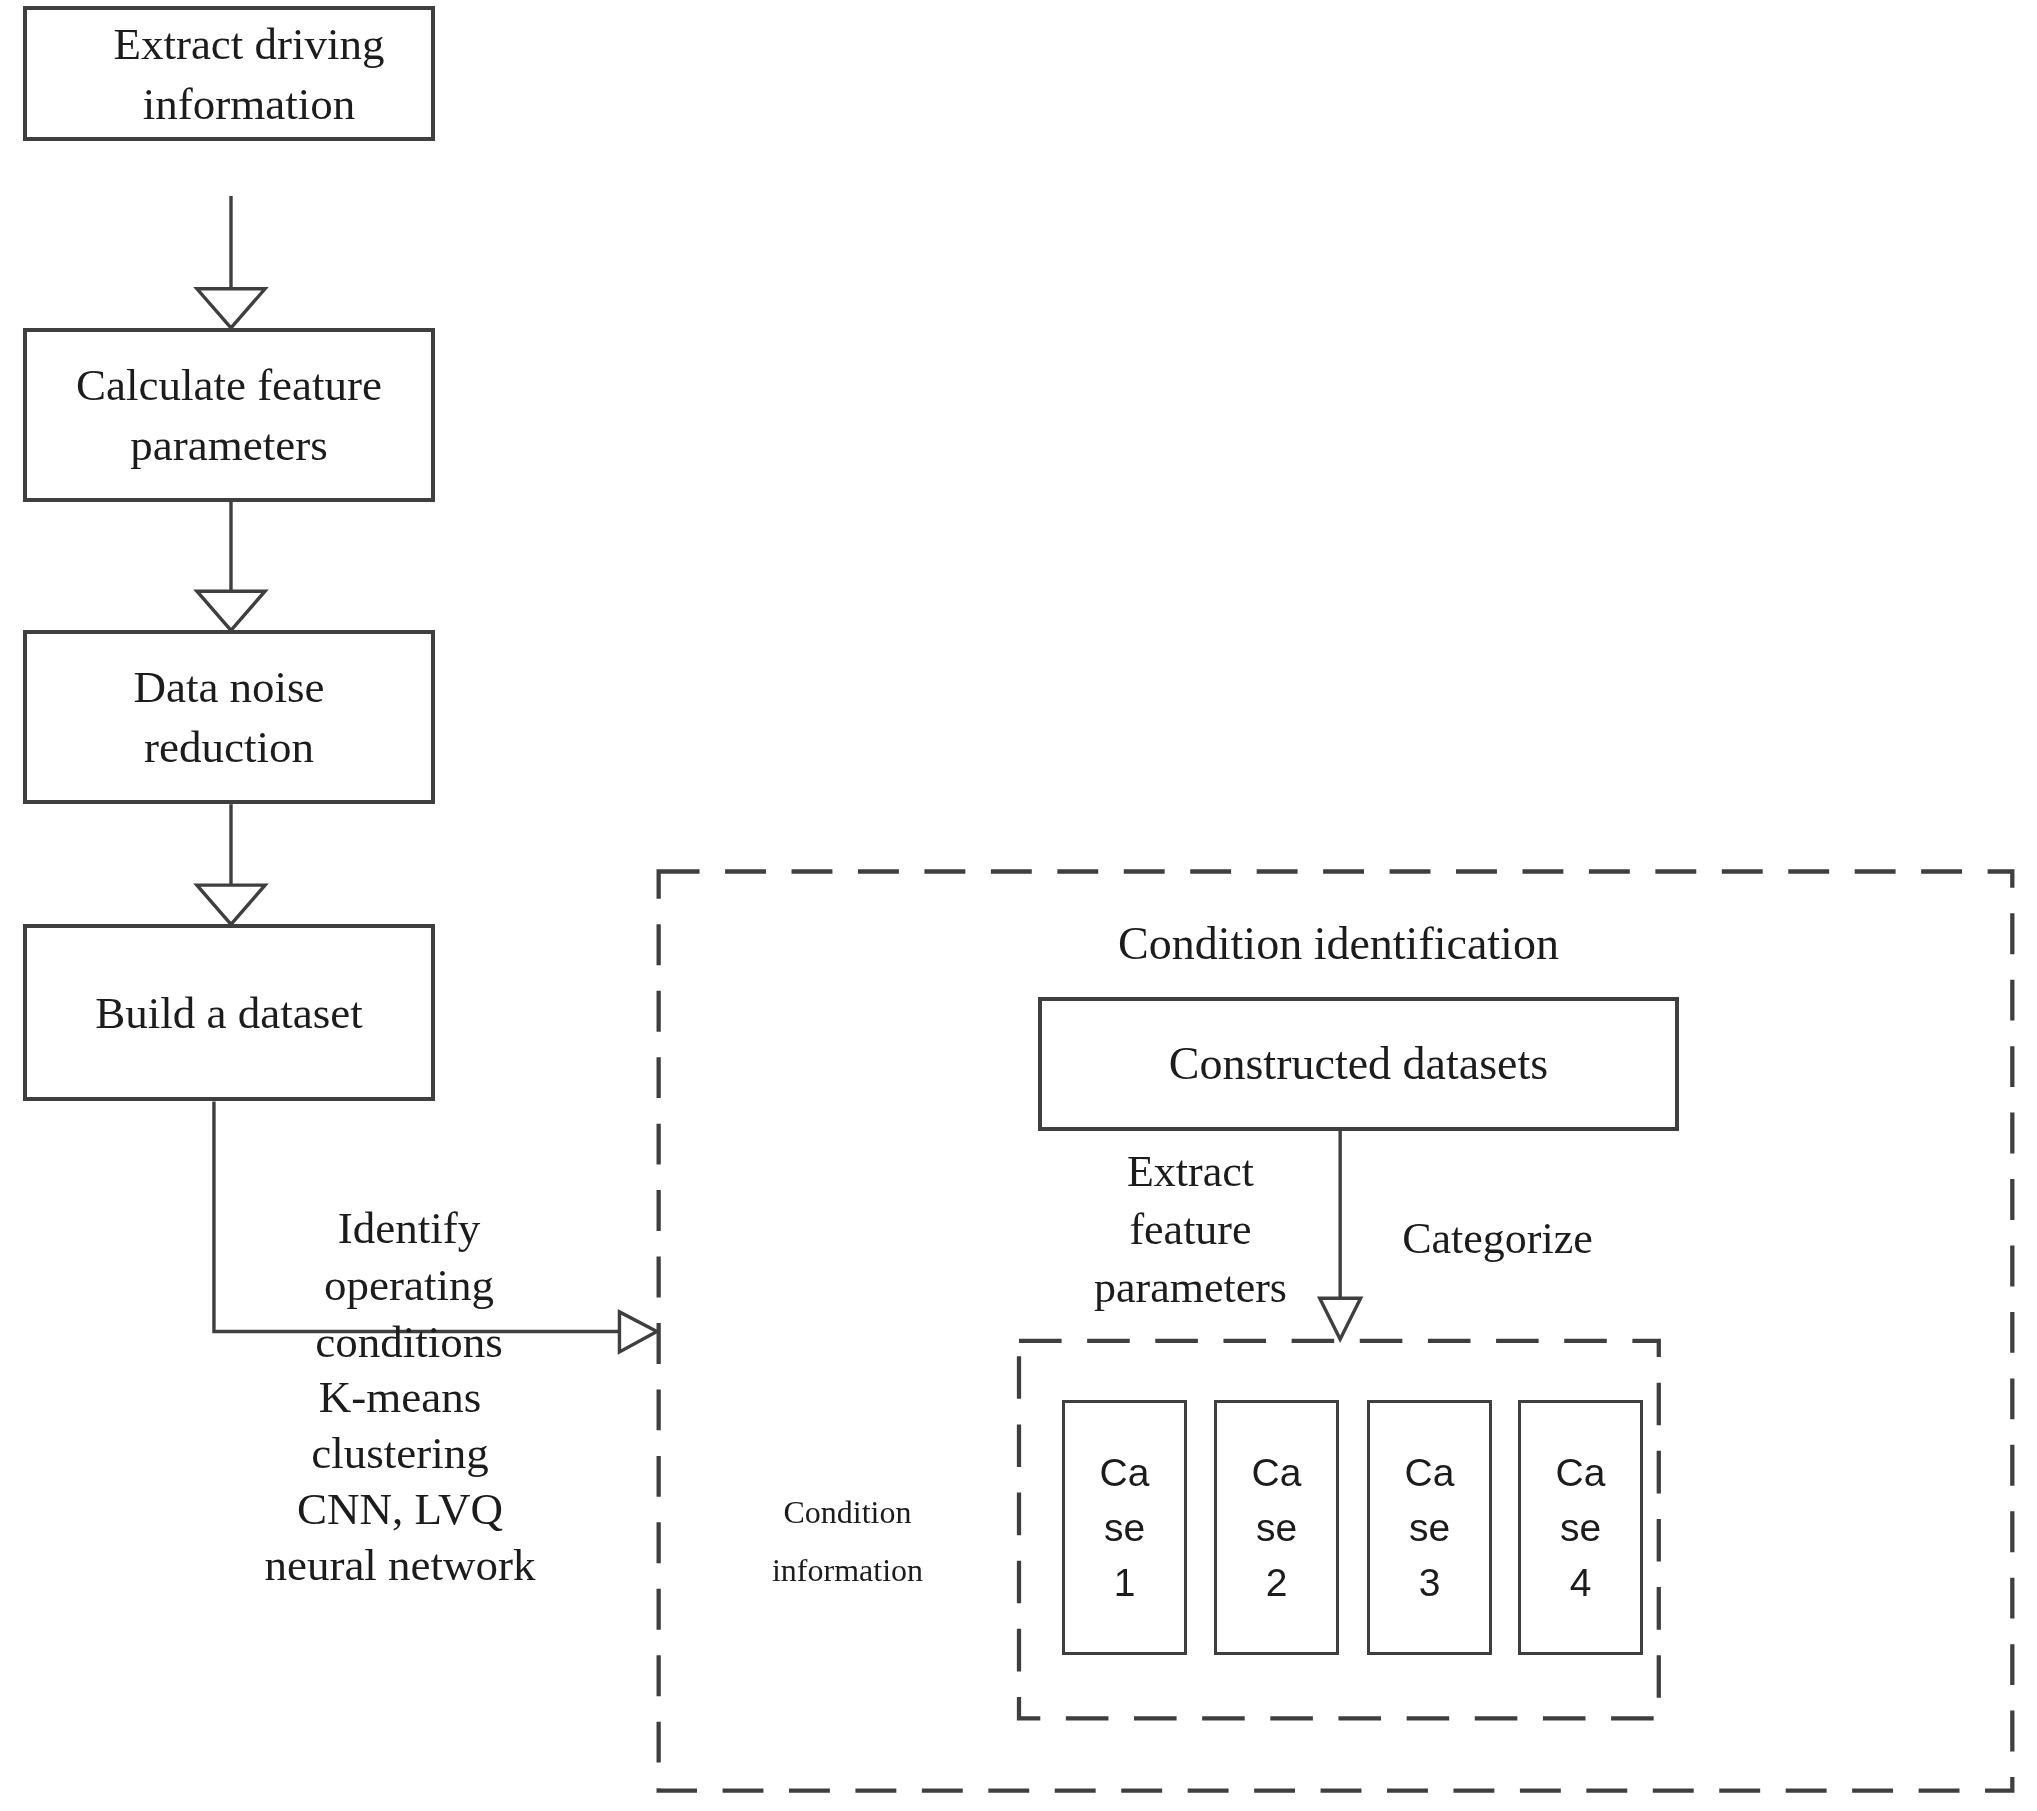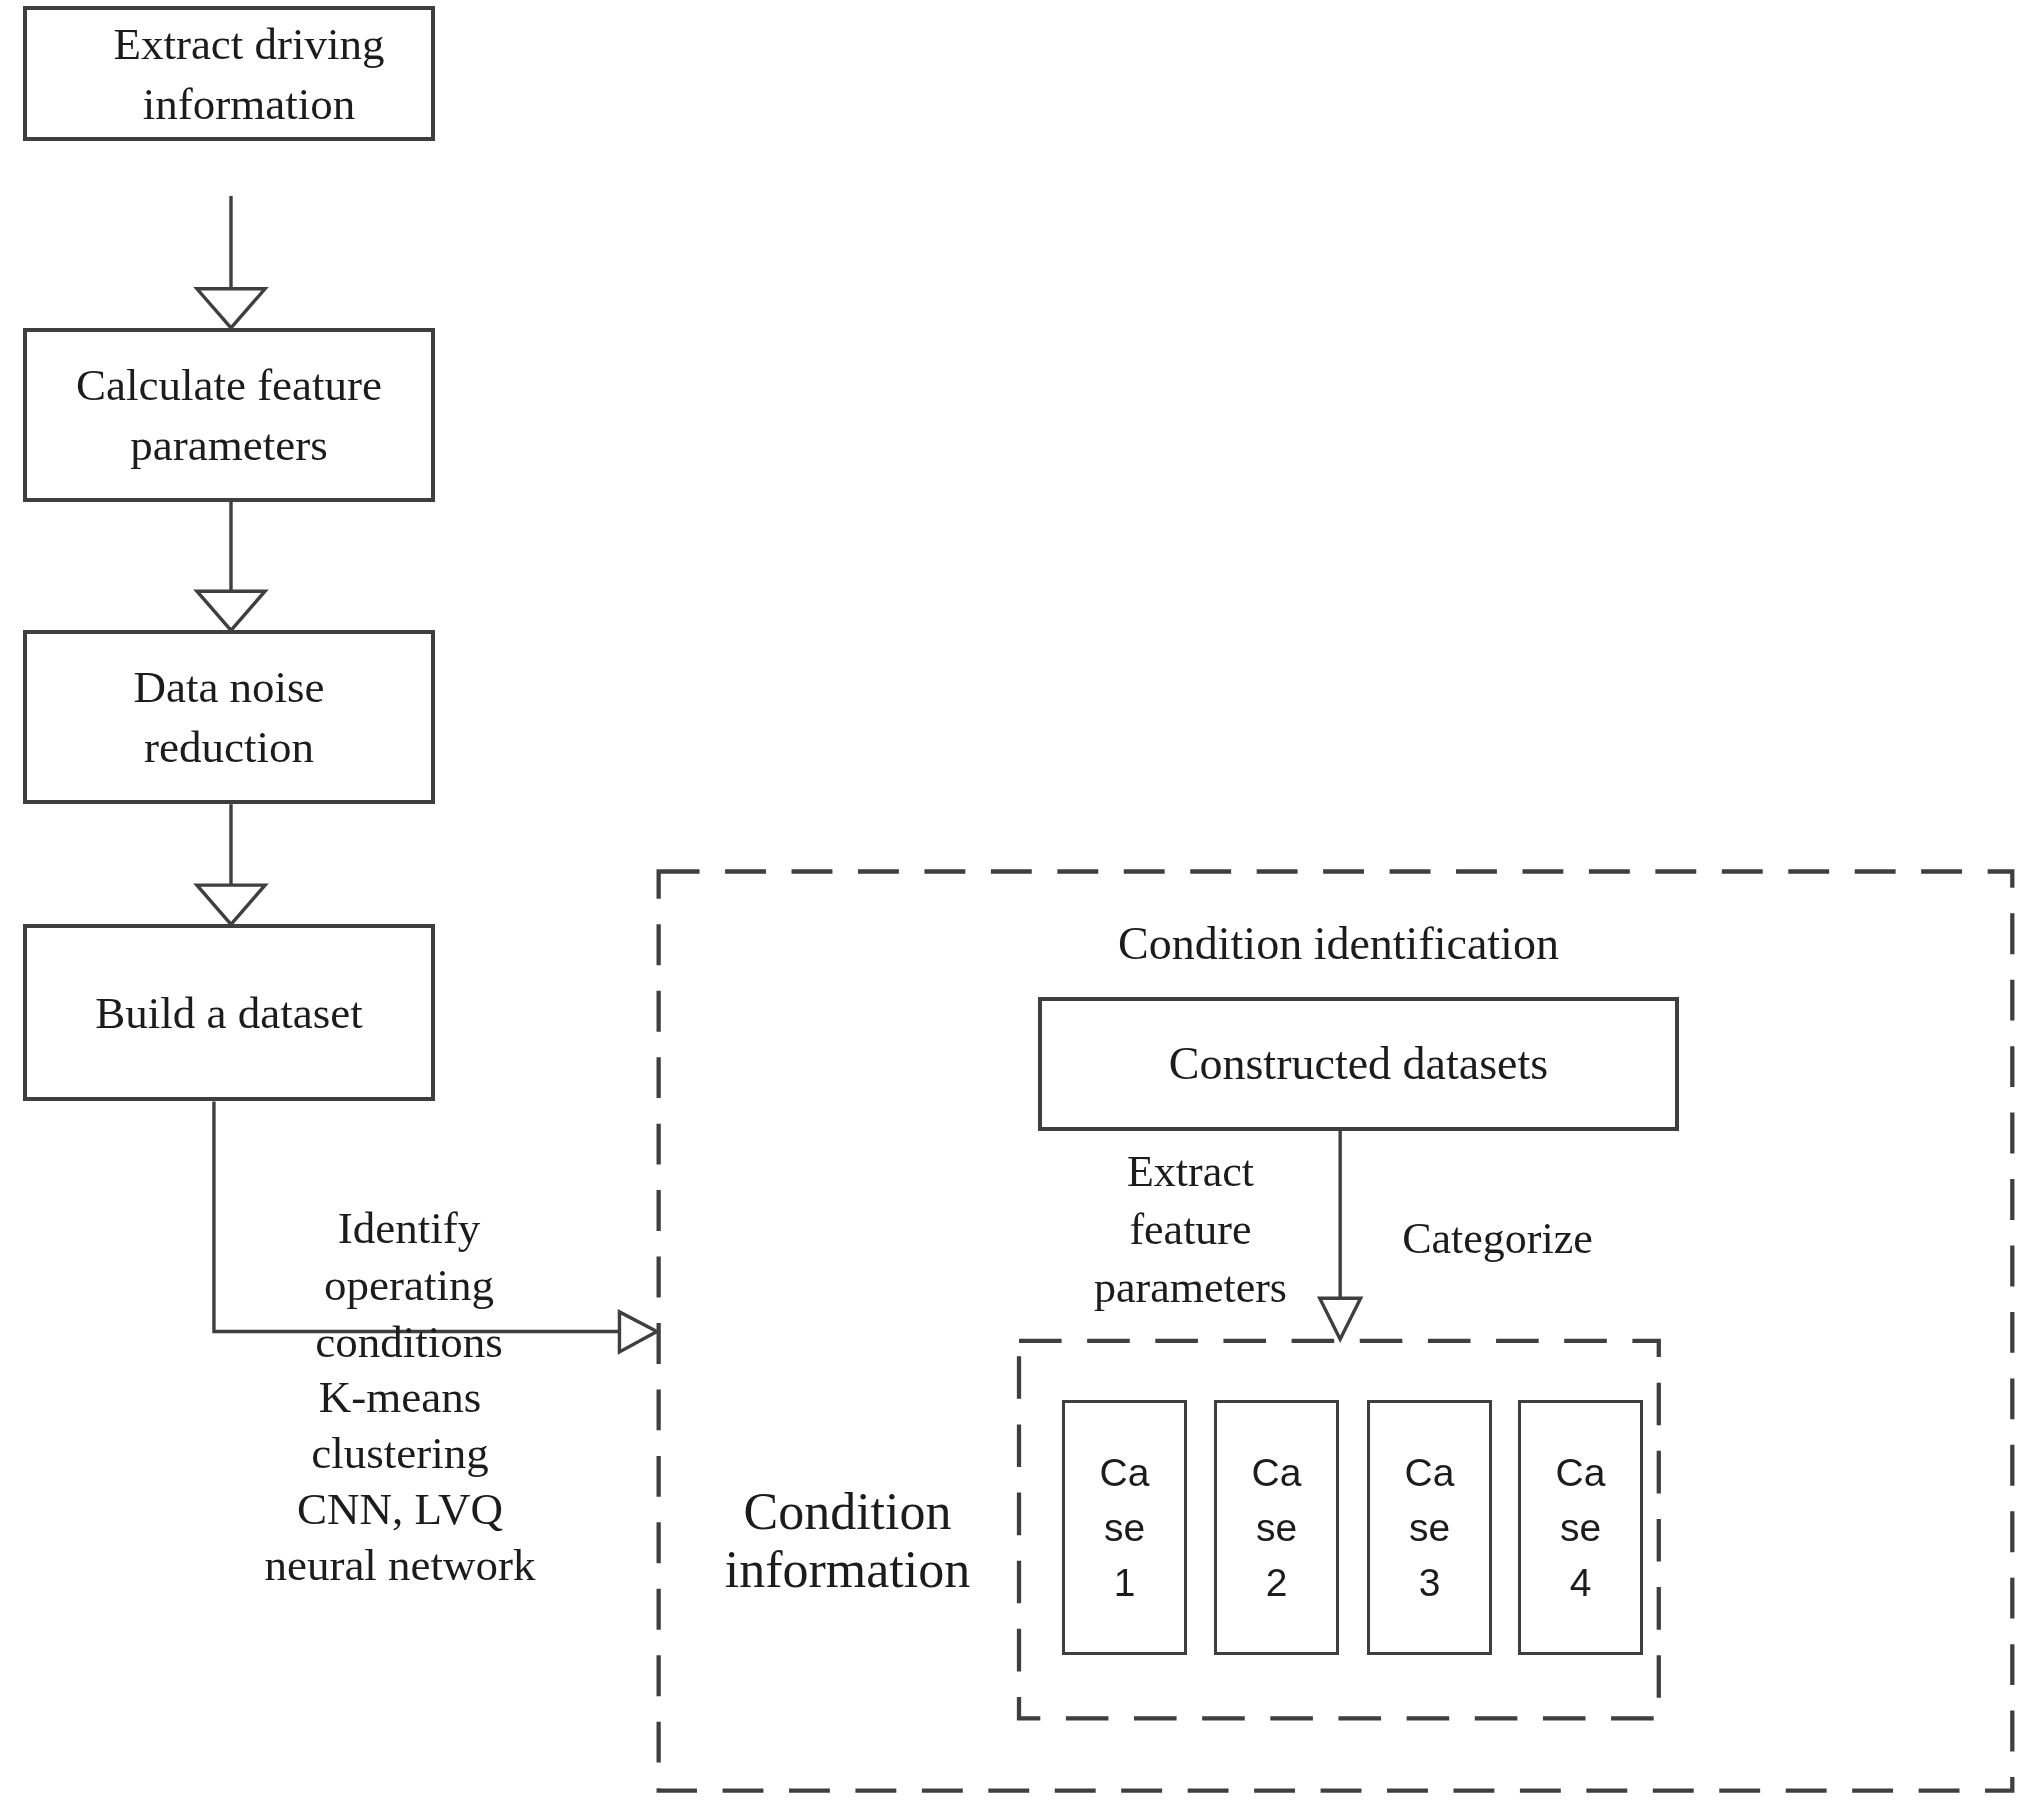--- a/index.html
+++ b/index.html
@@ -94,21 +94,21 @@
   <div class="label" style="left:998px;top:915px;width:681px;font-size:46px;">Condition identification</div>
 
   <div class="box" style="left:1026px;top:997px;width:641px;height:134px;font-size:46px;margin-left:12px;">Constructed datasets</div>
 
   <div class="label" style="left:1054px;top:1143px;width:273px;line-height:58px;font-size:44px;">Extract
 feature
 parameters</div>
 
   <div class="label" style="left:1361px;top:1210px;width:273px;font-size:44px;">Categorize</div>
 
-  <div class="label" style="left:694px;top:1483px;width:307px;line-height:58px;font-size:52px;">Condition
+  <div class="label" style="left:694px;top:1483px;width:307px;line-height:58px;font-size:32px;">Condition
 information</div>
 
   <div class="box case-box" style="left:1062px;">Ca
 se
 1</div>
 
   <div class="box case-box" style="left:1214px;">Ca
 se
 2</div>
 

